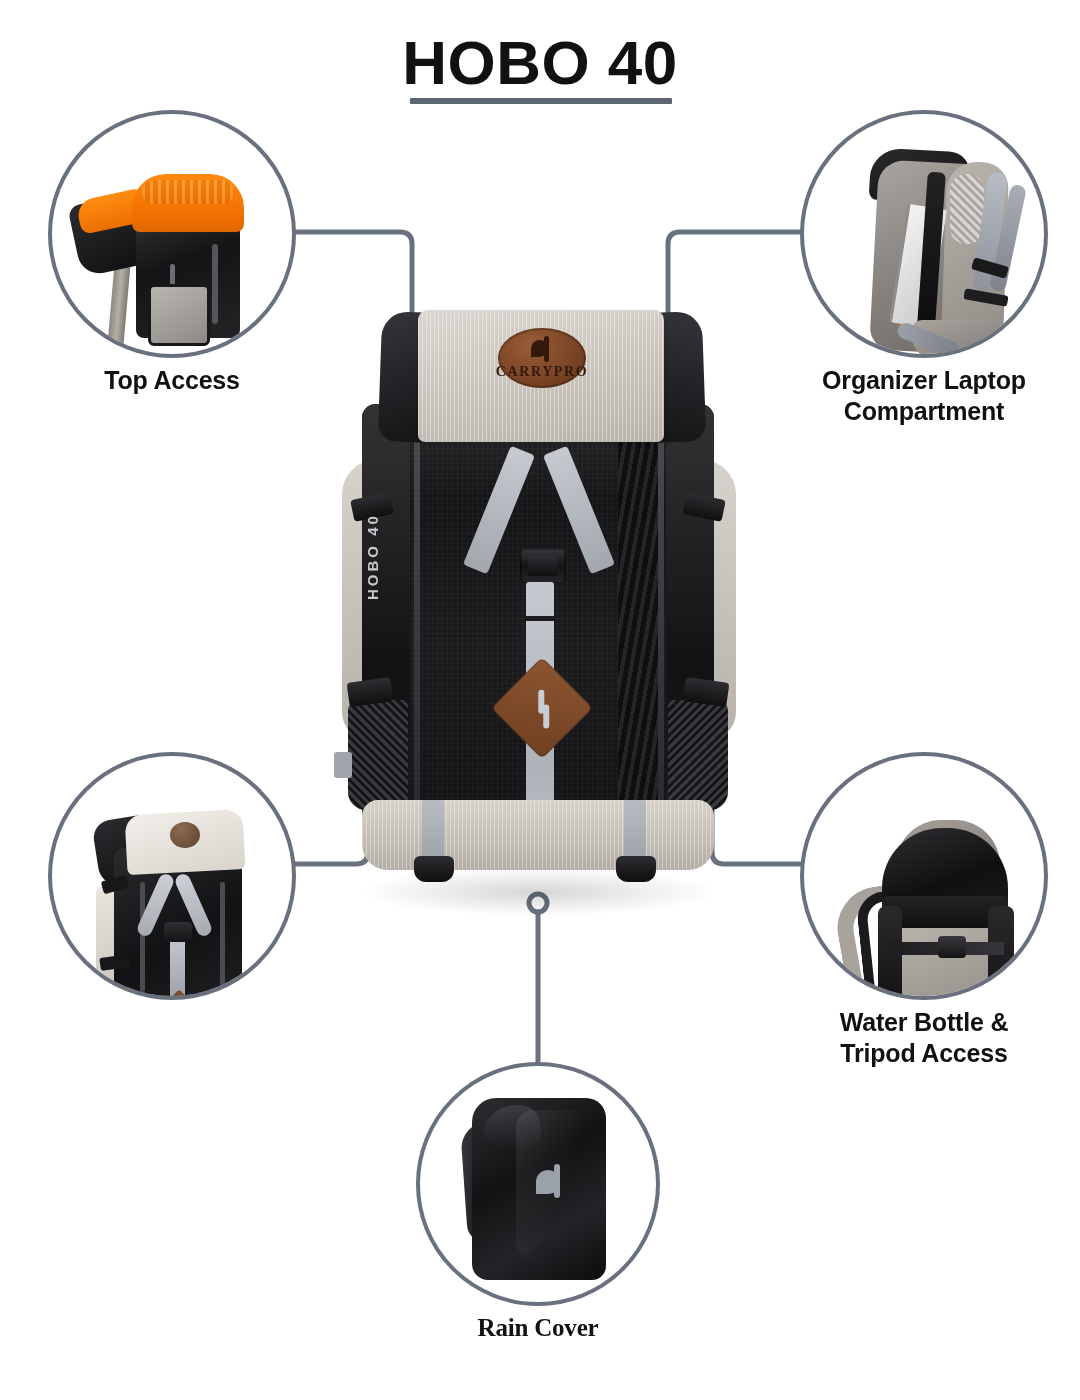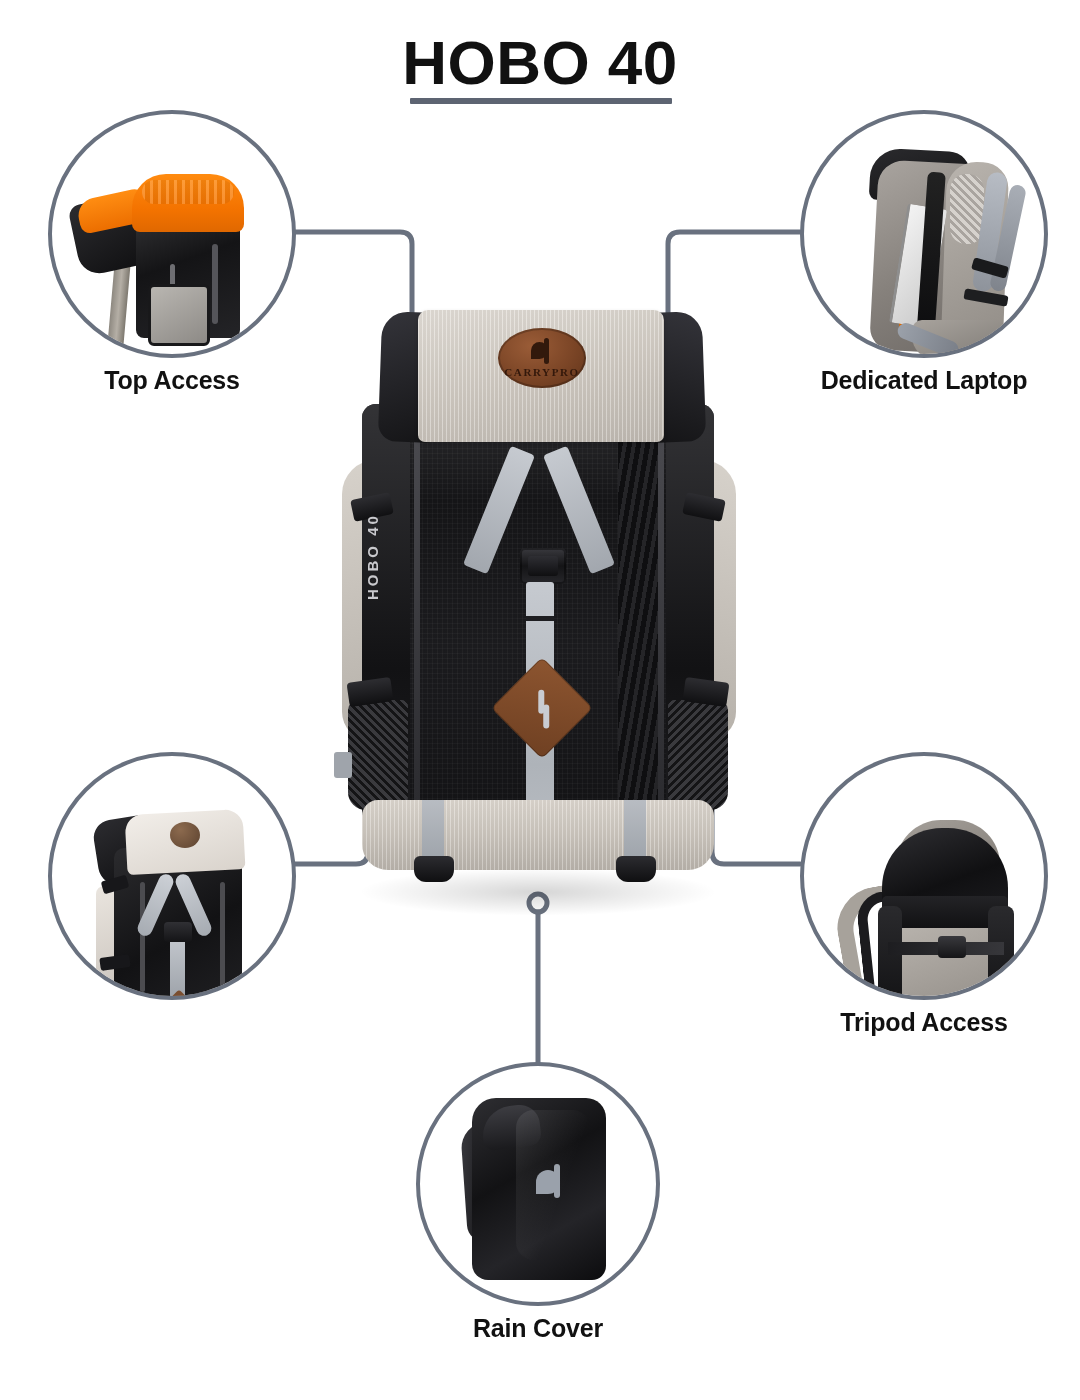--- a/index.html
+++ b/index.html
@@ -362,21 +362,21 @@
   }
   .bp-logo .mark .d{
     position:absolute; left:0; top:4px; width:17px; height:17px;
     background:#32190c; border-radius:50% 50% 50% 0;
   }
   .bp-logo .mark .b{
     position:absolute; left:13px; top:0; width:5px; height:26px;
     background:#32190c; border-radius:3px;
   }
   .bp-logo .brand{
-    font-size:11px; letter-spacing:1.6px; color:#33180b; font-weight:700;
+    font-size:14px; letter-spacing:1.6px; color:#33180b; font-weight:700;
     font-family:"Liberation Serif", serif;
   }
   .bp-yL{
     position:absolute; left:168px; top:146px; width:26px; height:128px;
     background:linear-gradient(180deg,#c6cad0,#a2a7ae);
     border-radius:4px; transform:rotate(22deg);
   }
   .bp-yR{
     position:absolute; left:248px; top:146px; width:26px; height:128px;
     background:linear-gradient(180deg,#c6cad0,#a2a7ae);
@@ -581,21 +581,22 @@
         <div class="lc-blackstrip"></div>
         <div class="lc-strapA"></div>
         <div class="lc-strapB"></div>
         <div class="lc-buck1"></div>
         <div class="lc-buck2"></div>
         <div class="lc-bottom"></div>
         <div class="lc-hip"></div>
       </div>
     </div>
     <div class="caption">
-      <div>Dedicated Laptop</div>
+      <div>Organizer Laptop</div>
+      <div>Compartment</div>
     </div>
   </div>
 
   <div class="feature" style="left:48px; top:752px; width:248px;">
     <div class="circle" style="width:248px; height:248px;">
       <div class="scene">
         <div class="fo-lid"></div>
         <div class="fo-sidepanel"></div>
         <div class="fo-body"></div>
         <div class="fo-zip"></div>
@@ -623,25 +624,26 @@
         <div class="wb-mid"></div>
         <div class="wb-bottom"></div>
         <div class="wb-sideL"></div>
         <div class="wb-sideR"></div>
         <div class="wb-strap"></div>
         <div class="wb-buckle"></div>
         <div class="wb-cord"></div>
       </div>
     </div>
     <div class="caption">
+      <div>Water Bottle &amp;</div>
       <div>Tripod Access</div>
     </div>
   </div>
 
-  <div class="feature" style="left:416px; top:1062px; width:244px;">
+  <div class="feature" style="left:416px; top:1062px; width:244px;font-family:Liberation Serif, serif;">
     <div class="circle" style="width:244px; height:244px;">
       <div class="scene">
         <div class="rc-fold1"></div>
         <div class="rc-body"></div>
         <div class="rc-fold2"></div>
         <div class="rc-sheen"></div>
         <div class="rc-logo">
           <div class="dot"></div>
             <div class="bar"></div>
         </div>

